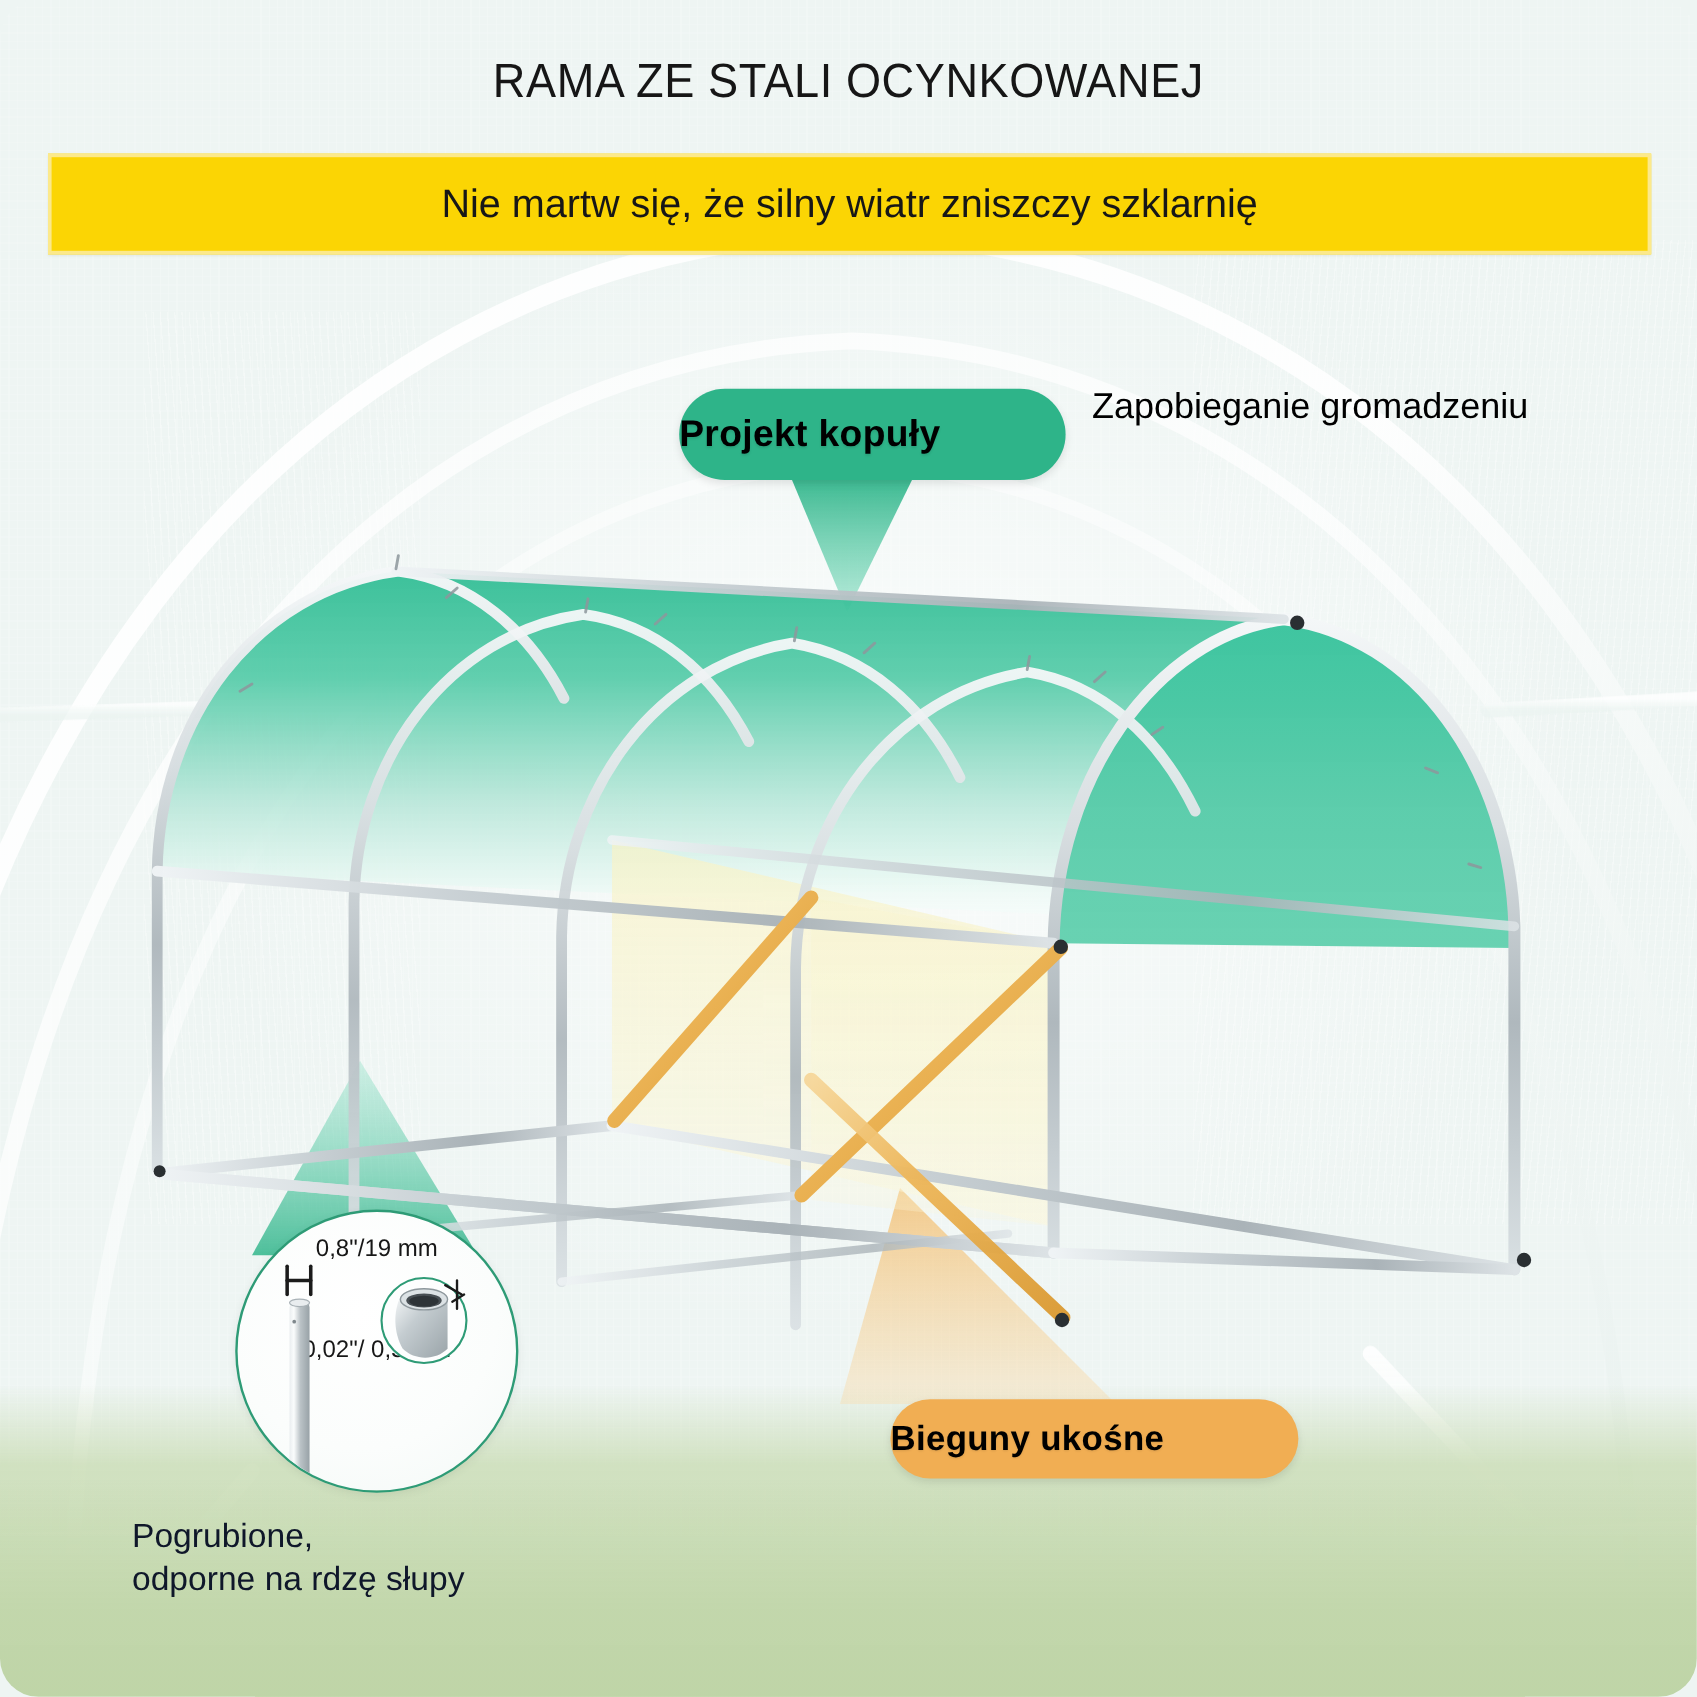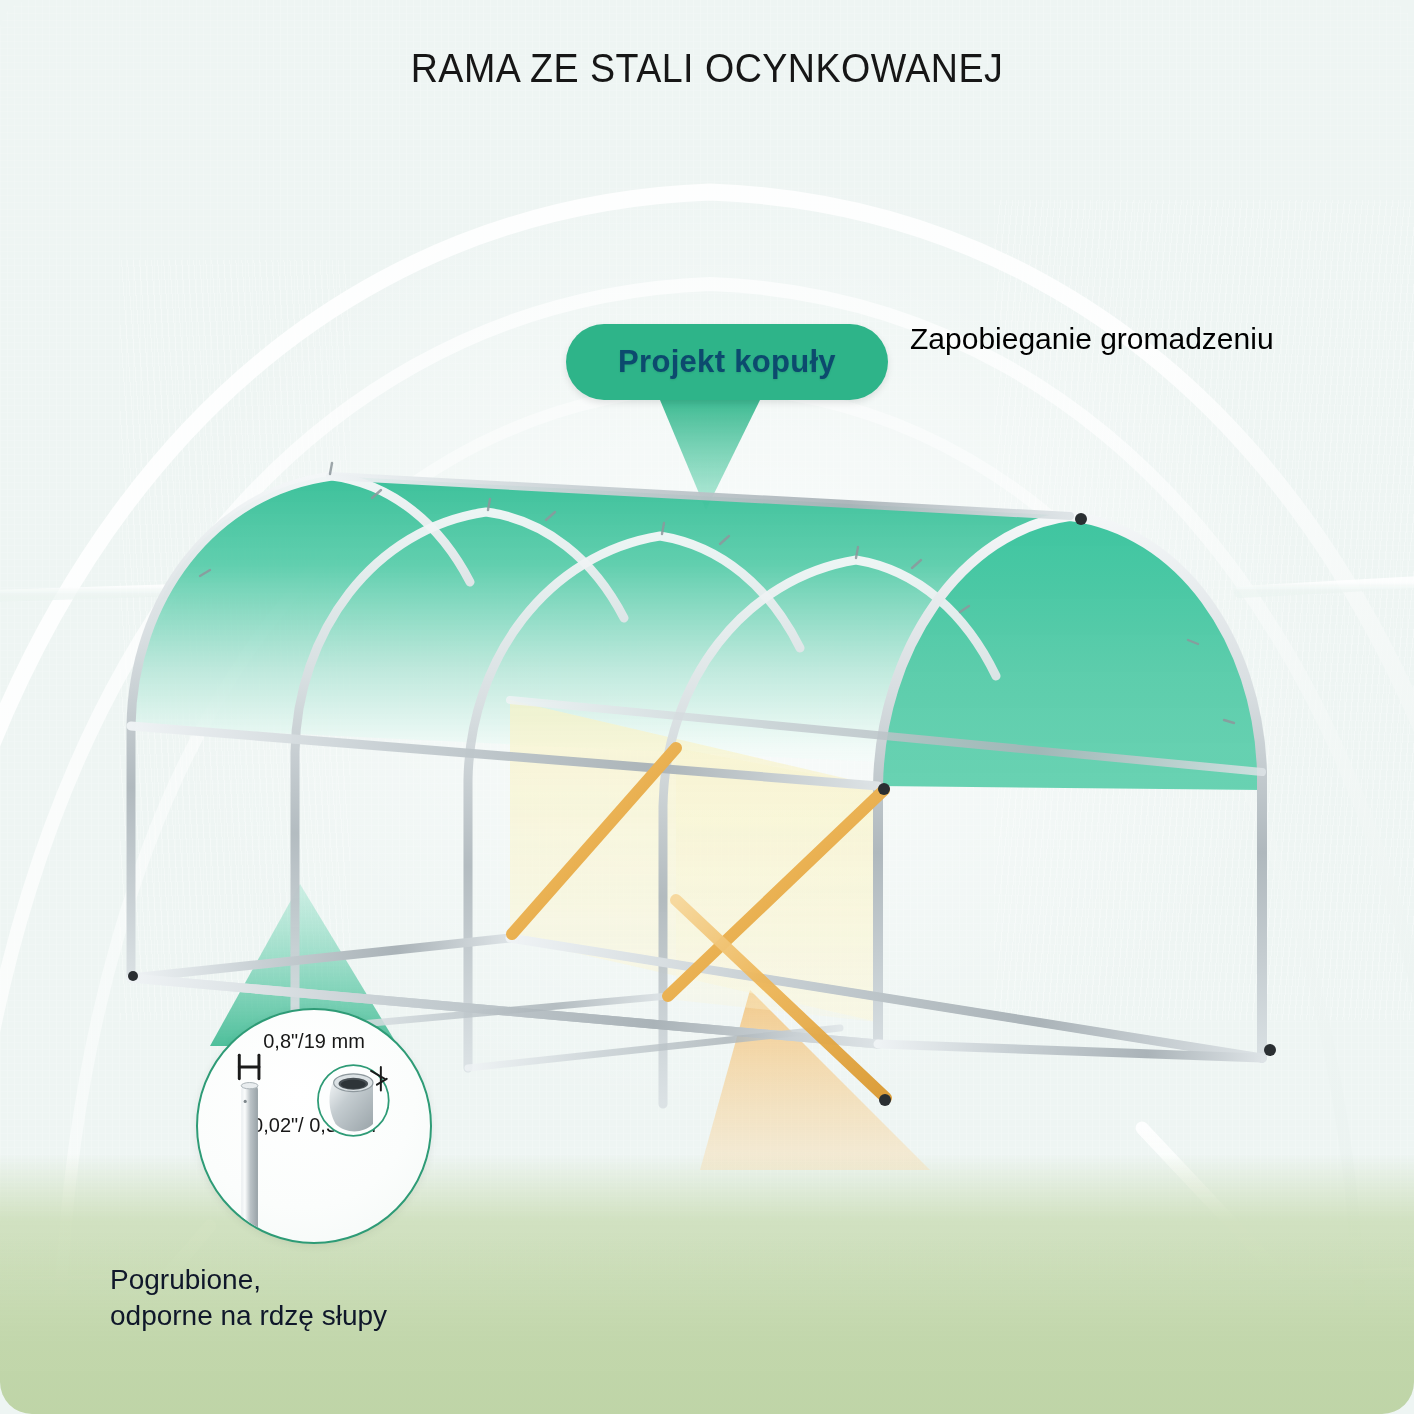--- a/index.html
+++ b/index.html
@@ -58,22 +58,22 @@
     background:#FBD504;border:3px solid #FCE98B;box-sizing:border-box;
     box-shadow:0 1px 2px rgba(0,0,0,.06);
   }
   .ybanner-txt{
     position:absolute;inset:0;display:flex;align-items:center;justify-content:center;
     font-size:33px;color:#171717;font-weight:400;white-space:nowrap;
   }
 
   
   .badge{
-    position:absolute;display:flex;align-items:center;justify-content:center;
-    border-radius:999px;color:#0c4a6e;white-space:nowrap;
+    position:absolute;display:flex;align-items:center;
+    border-radius:999px;color:#000000;white-space:nowrap;
     font-weight:700;letter-spacing:.3px;
     text-shadow:0 1px 2px rgba(0,0,0,.10);
   }
   .badge-dome{
     left:566px;top:324px;width:322px;height:76px;
     background:#2EB489;font-size:31px;
     box-shadow:0 3px 7px rgba(0,0,0,.10);
   }
   .badge-poles{
     left:742px;top:1166px;width:340px;height:66px;
@@ -328,29 +328,35 @@
         <path d="M 720 544 l 9 -8"></path>
       <path d="M 912 568 l 9 -8"></path>
         <path d="M 1188 640 l 10 4"></path>
       <path d="M 1224 720 l 10 3"></path>
         <path d="M 960 612 l 9 -6"></path>
     </g>
   </svg>
 
   <div class="title">RAMA ZE STALI OCYNKOWANEJ</div>
 
+  <div class="ybanner">
+    <div class="ybanner-txt">Nie martw się, że silny wiatr zniszczy szklarnię</div>
+  </div>
 
   <div class="badge badge-dome">
     <span>Projekt kopuły</span>
   </div>
 
   <div class="side-note">
     <span class="l1">Zapobieganie gromadzeniu</span>
   </div>
 
+  <div class="badge badge-poles">
+    <span>Bieguny ukośne</span>
+  </div>
 
   <div class="detail">
     <div class="detail-ring">
 
       <div class="dim-top">0,8"/19 mm</div>
       <div class="dim-bot">0,02"/ 0,5 mm</div>
 
       <svg viewBox="0 0 236 236">
         <defs>
           <linearGradient id="pipeV" x1="0" y1="0" x2="1" y2="0">

